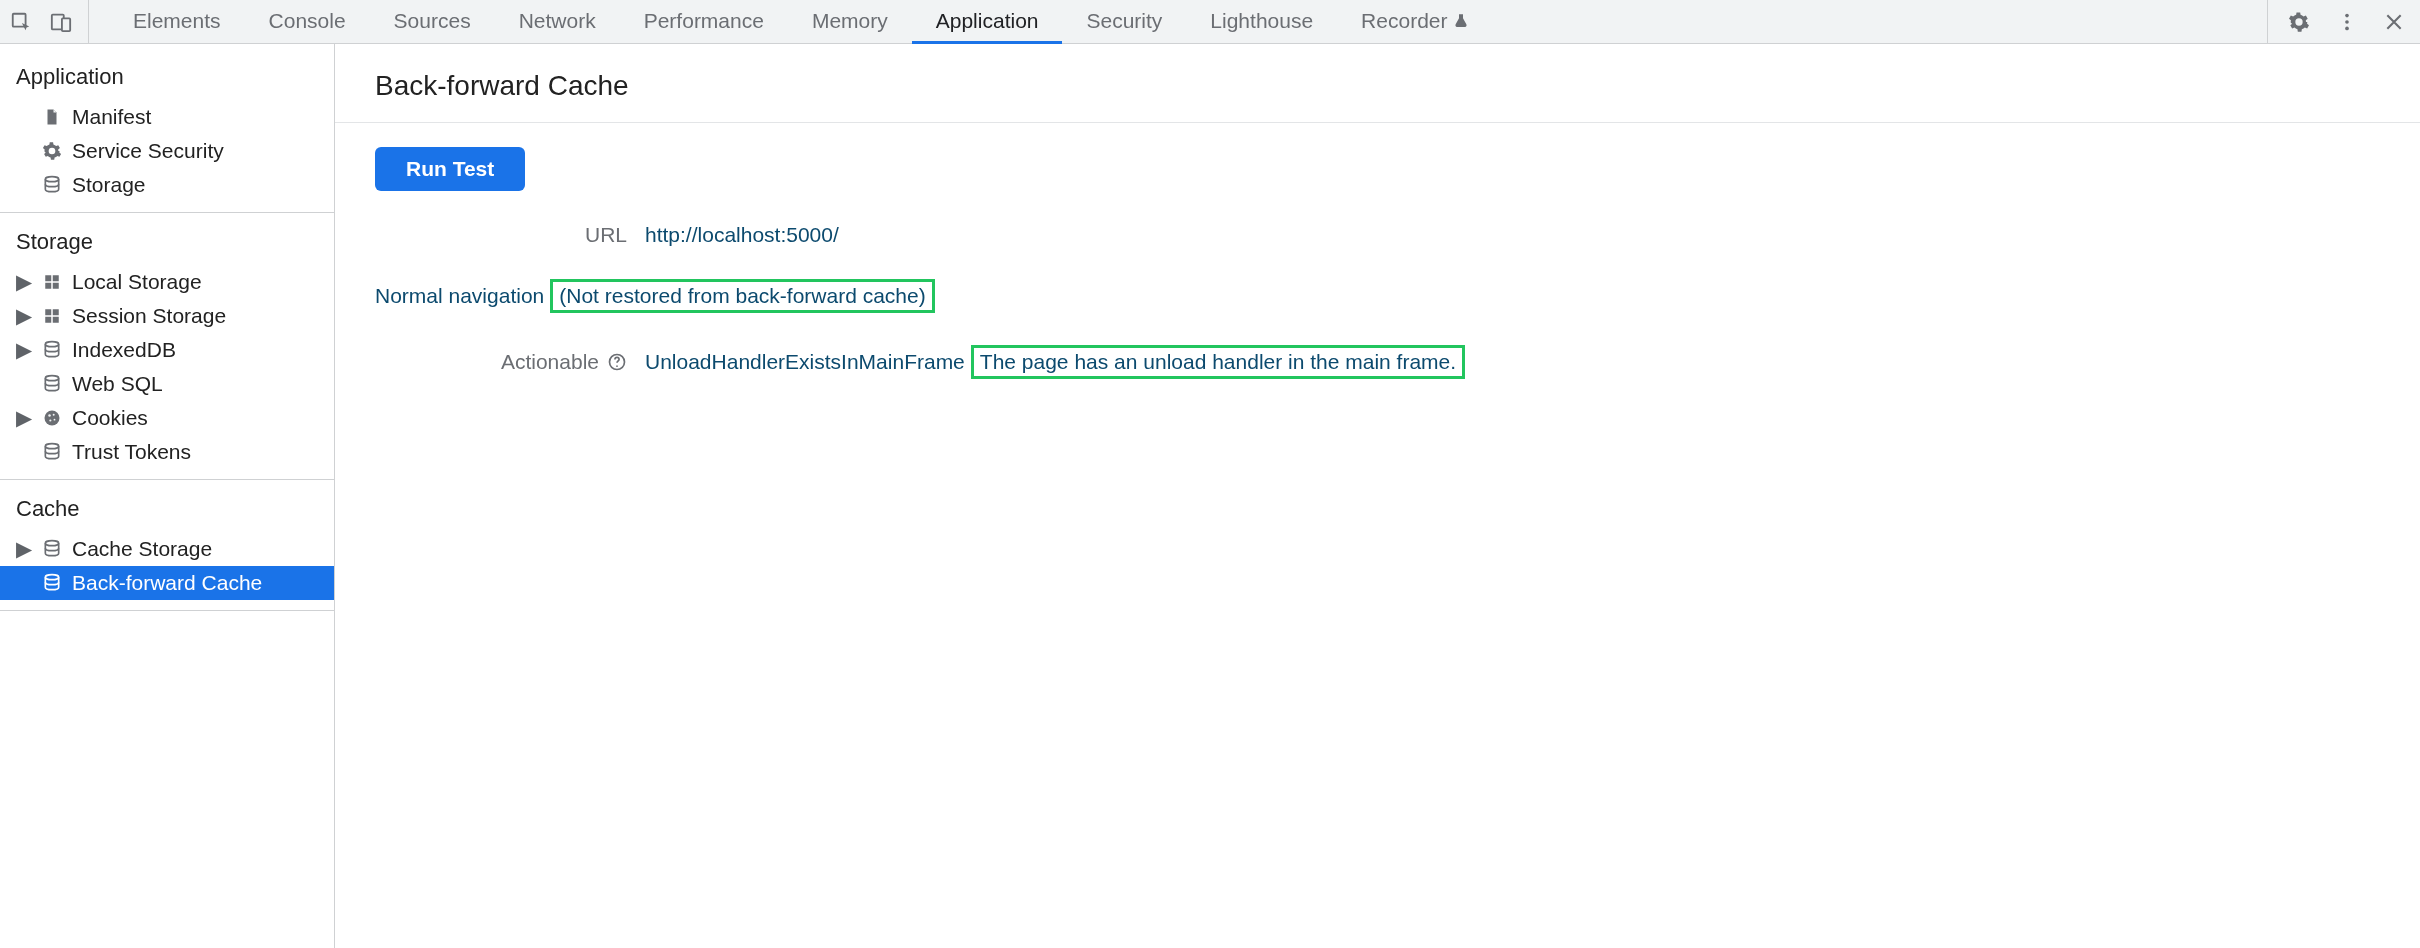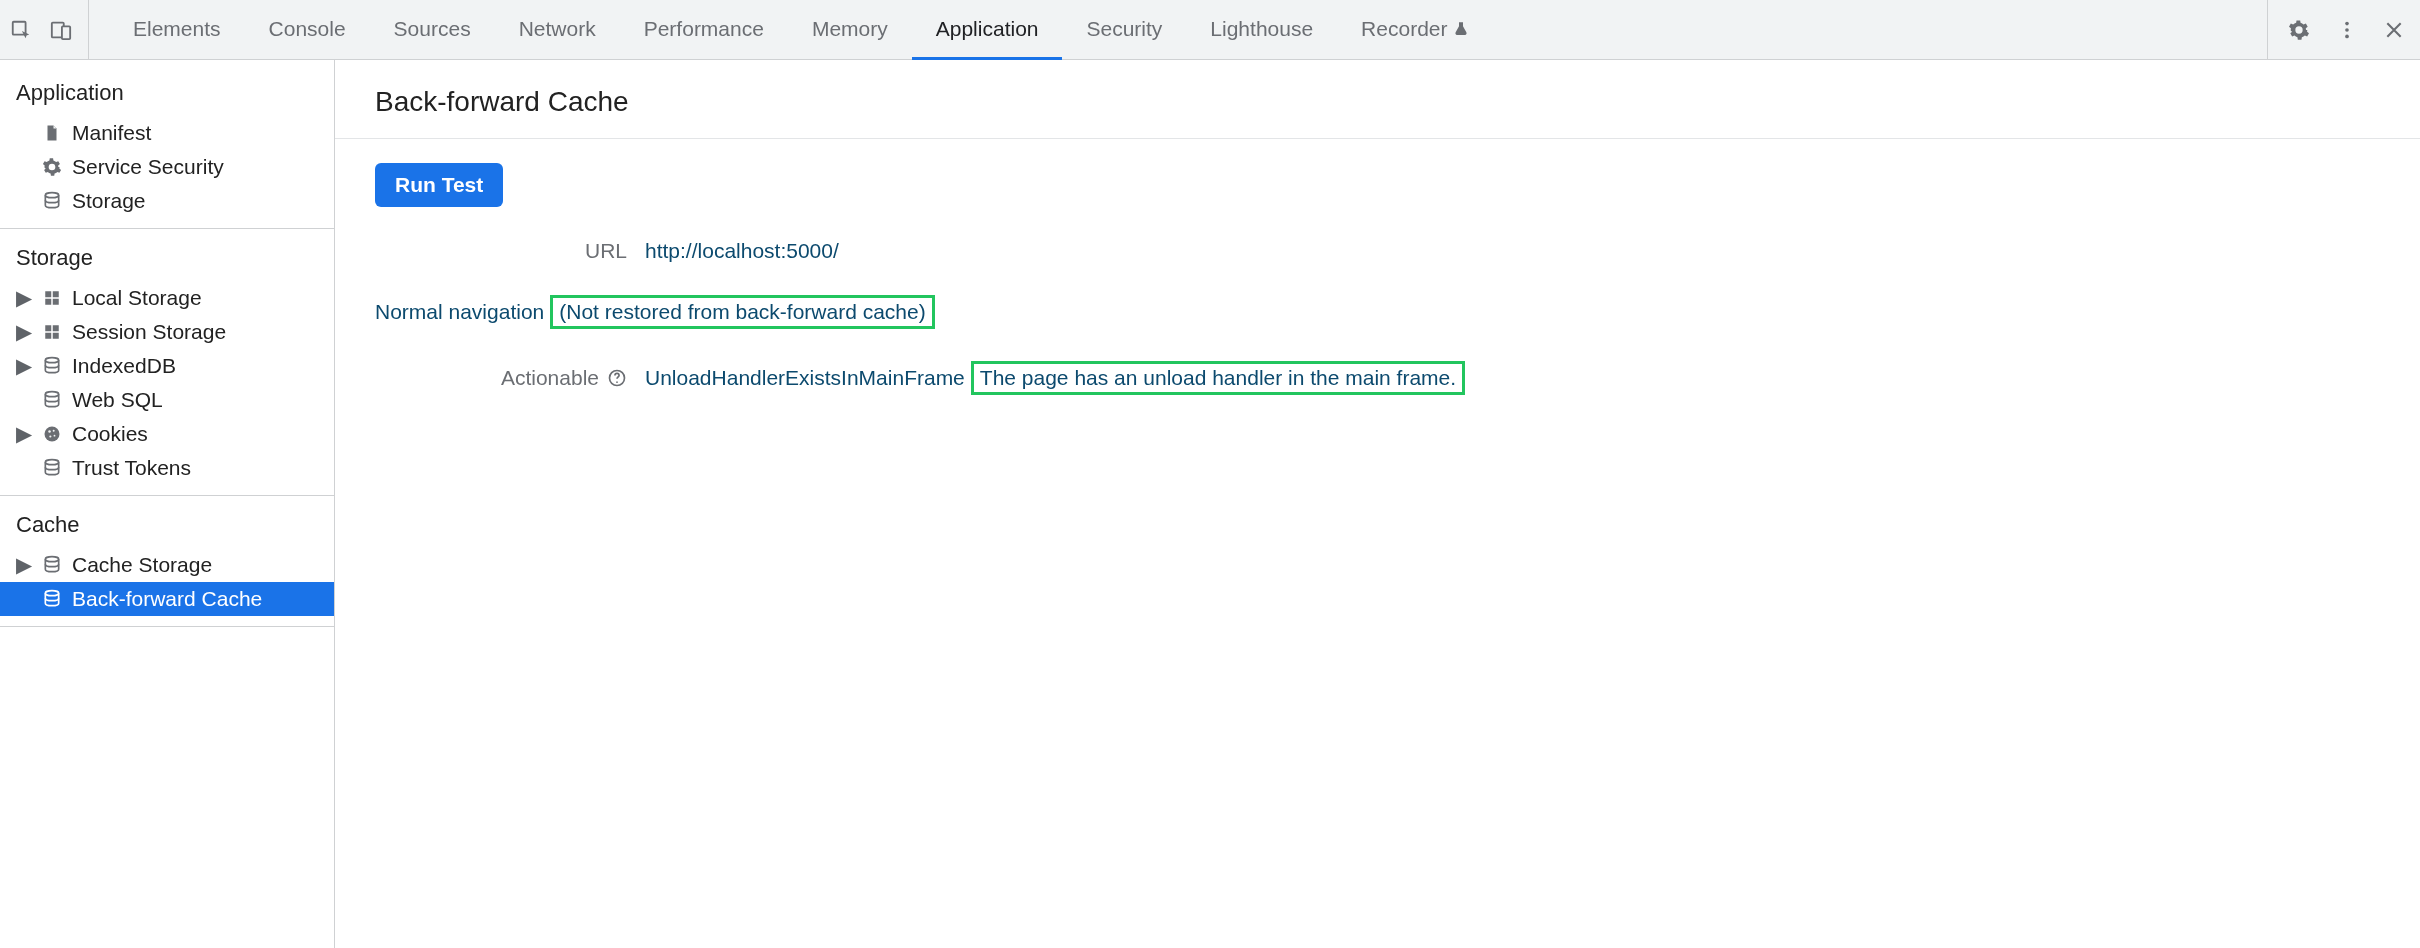--- a/index.html
+++ b/index.html
@@ -1,21 +1,21 @@
 <!DOCTYPE html>
 <html><head>
 <meta charset="utf-8">
 <style>
   * { box-sizing: border-box; }
   html,body { margin:0; padding:0; font-family: "Helvetica Neue", Arial, sans-serif; font-size:20px; color:#333; background:#fff; }
   body { width:2420px; height:948px; overflow:hidden; }
 
   
   .tabstrip {
-    height:60px;
+    height:44px;
     background:#f1f3f4;
     border-bottom:1px solid #cfd1d3;
     display:flex;
     align-items:stretch;
     padding:0 10px;
     gap:0;
   }
   .tabstrip .left-icons,
   .tabstrip .right-icons { display:flex; align-items:center; gap:18px; color:#6b6e73; }
   .tabstrip .left-icons { padding-right:16px; border-right:1px solid #cfd1d3; margin-right:20px; }
@@ -51,21 +51,21 @@
   .sidebar hr { border:none; border-top:1px solid #cfd1d3; margin:10px 0; }
 
   
   .main { flex:1; overflow:auto; }
   .main .page-title {
     font-size:28px; color:#222; padding:26px 0 20px 40px; border-bottom:1px solid #e3e5e7;
   }
   .main .content { padding:24px 40px; }
   .run-btn {
     background:#1a73e8; color:#fff; border:none; border-radius:6px;
-    padding:10px 20px; font-size:21px; cursor:pointer; font-weight:600;
+    padding:10px 31px; font-size:21px; cursor:pointer; font-weight:600;
   }
   .rows { margin-top:28px; }
   .row { display:flex; align-items:center; margin-bottom:28px; font-size:21px;margin-top:32px; }
   .row .lbl { width:270px; text-align:right; color:#6b6e73; padding-right:18px; display:flex; justify-content:flex-end; align-items:center; gap:8px; }
   .row .val { color:#0c4a6e; display:flex; align-items:center; flex-wrap:wrap; gap:6px; }
   .red-box { border:3px solid #22c55e; padding:2px 6px; }
 
   
   ::-webkit-scrollbar { width:0; height:0; }
 </style>

